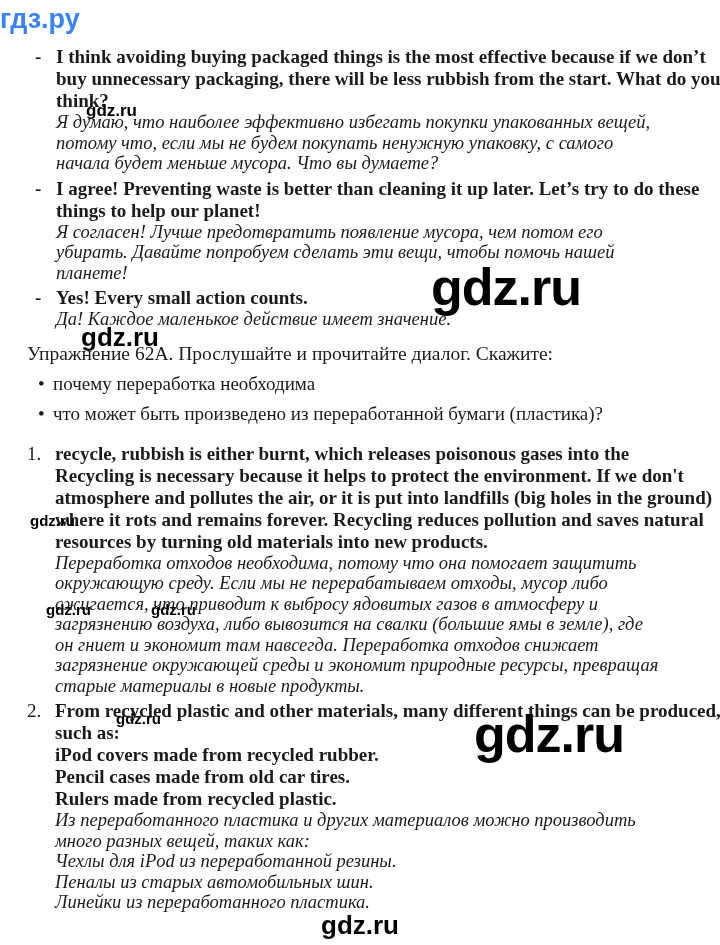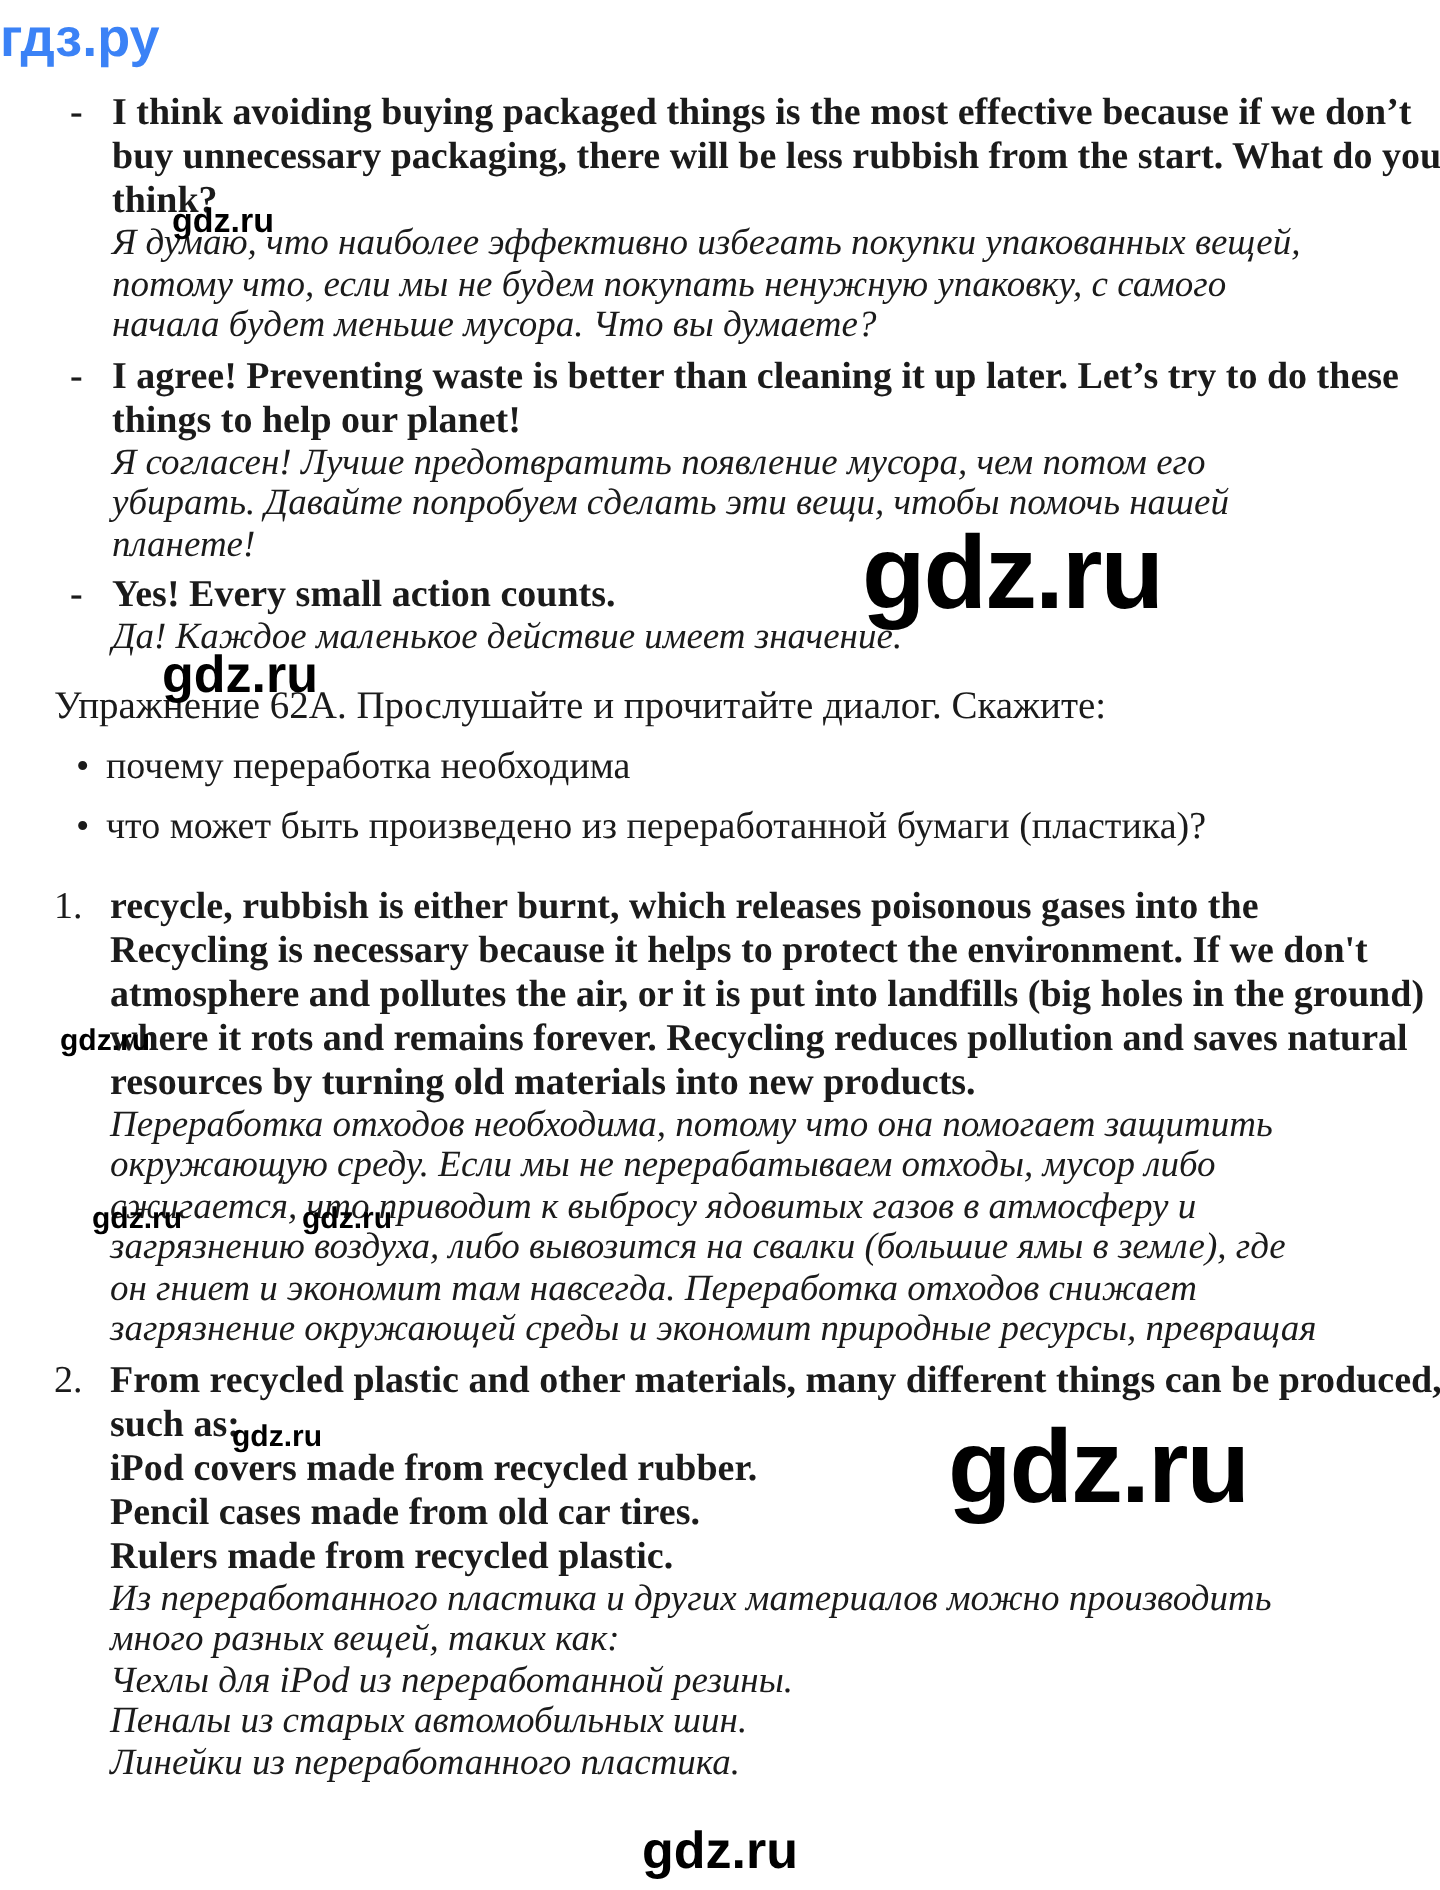--- a/index.html
+++ b/index.html
@@ -113,20 +113,21 @@
       <div class="en-line">Recycling is necessary because it helps to protect the environment. If we don't</div>
       <div class="en-line">atmosphere and pollutes the air, or it is put into landfills (big holes in the ground)</div>
       <div class="en-line">where it rots and remains forever. Recycling reduces pollution and saves natural</div>
       <div class="en-line">resources by turning old materials into new products.</div>
       <div class="ru-line">Переработка отходов необходима, потому что она помогает защитить</div>
       <div class="ru-line">окружающую среду. Если мы не перерабатываем отходы, мусор либо</div>
       <div class="ru-line">сжигается, что приводит к выбросу ядовитых газов в атмосферу и</div>
       <div class="ru-line">загрязнению воздуха, либо вывозится на свалки (большие ямы в земле), где</div>
       <div class="ru-line">он гниет и экономит там навсегда. Переработка отходов снижает</div>
       <div class="ru-line">загрязнение окружающей среды и экономит природные ресурсы, превращая</div>
+      <div class="ru-line">старые материалы в новые продукты.</div>
     </div>
 
     <div class="answer-item">
       <span class="answer-number">2.</span>
       <div class="en-line">From recycled plastic and other materials, many different things can be produced,</div>
       <div class="en-line">such as:</div>
       <div class="en-line">iPod covers made from recycled rubber.</div>
       <div class="en-line">Pencil cases made from old car tires.</div>
       <div class="en-line">Rulers made from recycled plastic.</div>
       <div class="ru-line">Из переработанного пластика и других материалов можно производить</div>

